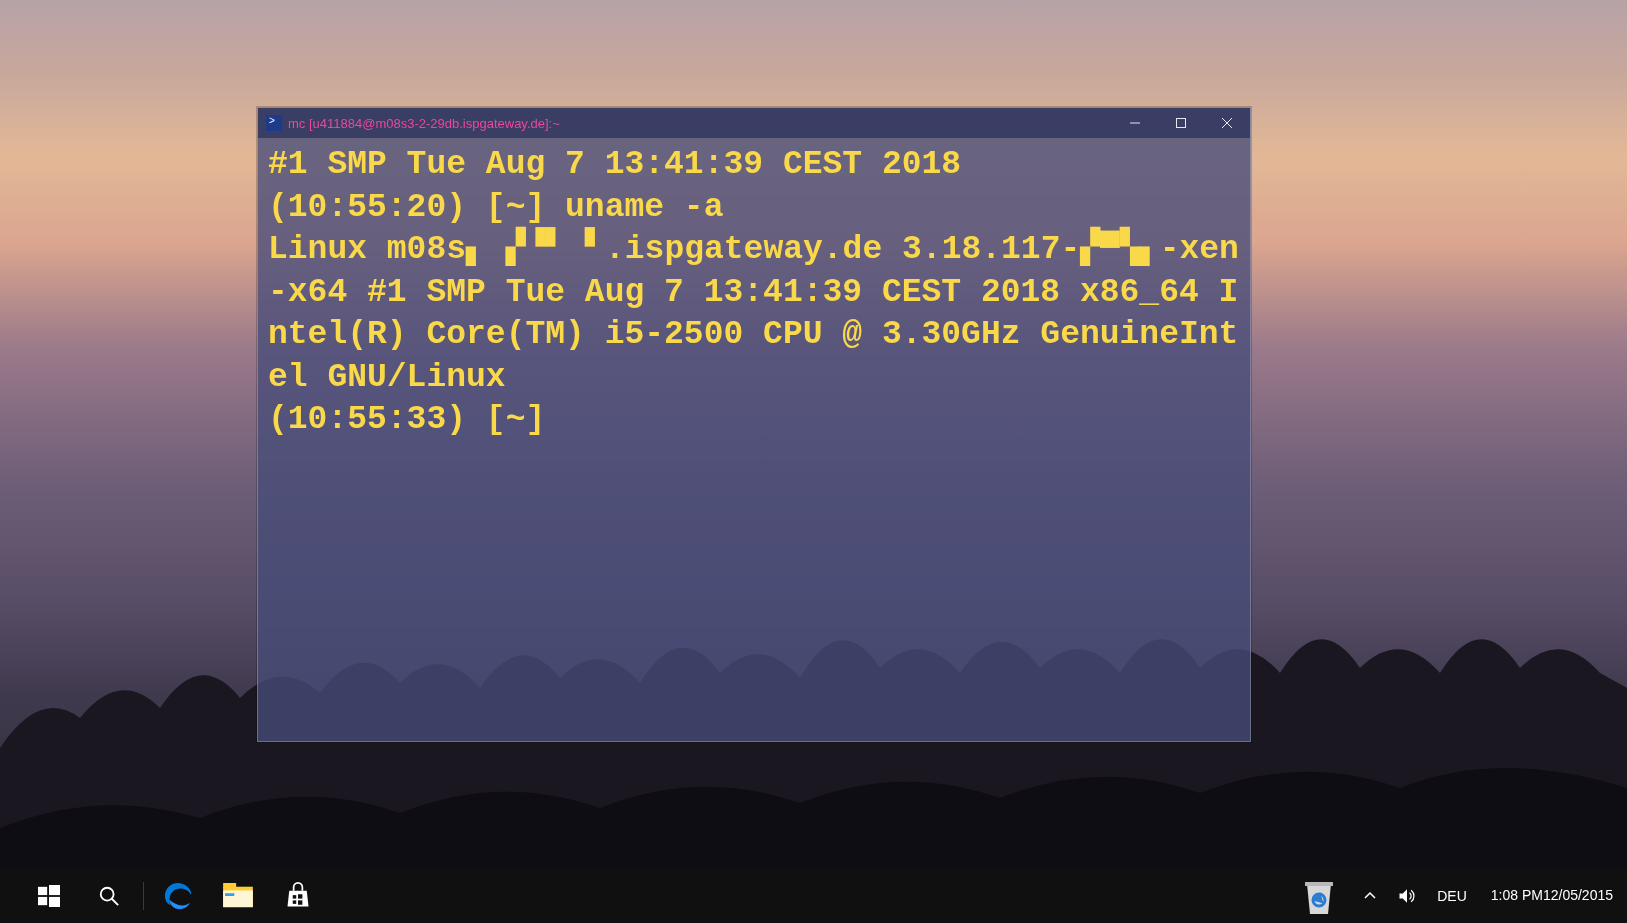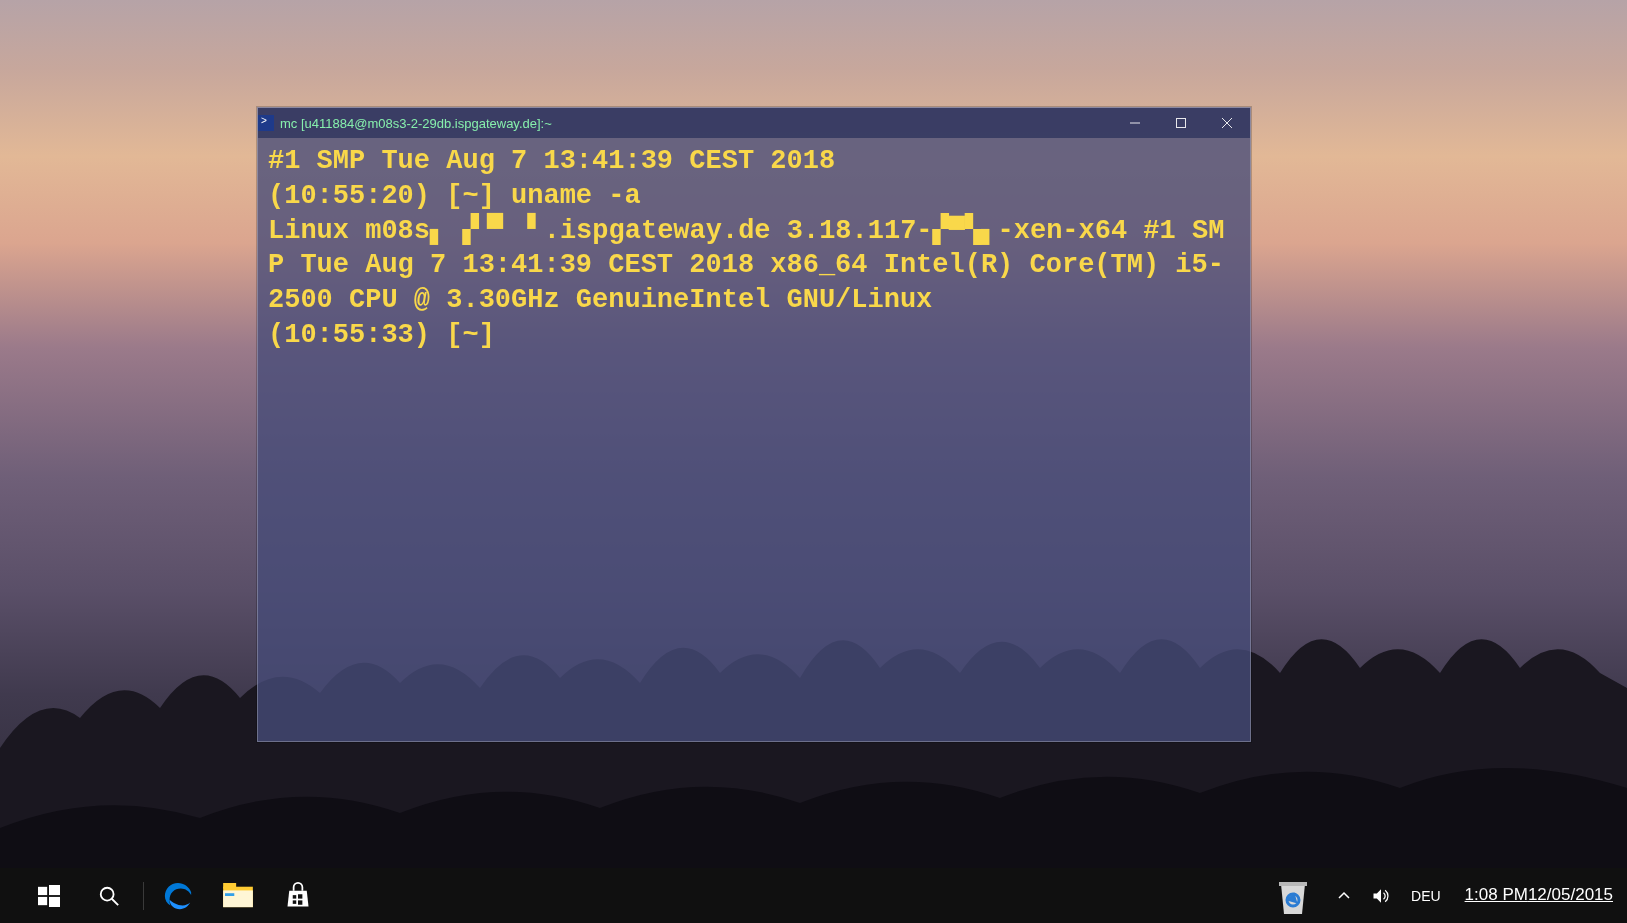--- a/index.html
+++ b/index.html
@@ -33,22 +33,23 @@
     left: 257px; top: 107px;
     width: 994px; height: 635px;
     background: rgba(70, 75, 120, 0.78);
     border: 1px solid rgba(255,255,255,0.25);
     box-shadow: 0 0 0 1px rgba(0,0,0,0.2);
   }
   .titlebar {
     height: 30px;
     background: rgba(50,55,95,0.85);
     display: flex; align-items: center;
-    color: #86efac;
+    color: #ec4899;
     font-size: 13px;
+    padding-left: 8px;
     position: relative;
   }
   .titlebar .app-icon {
     width: 16px; height: 16px; margin-right: 6px;
     background: #1e3a8a; display:inline-block; position:relative;
   }
   .titlebar .app-icon::after{
     content:">"; position:absolute; color:#fff; font-size:10px; left:3px; top:0;
   }
   .win-controls {
@@ -58,21 +59,21 @@
   .win-btn {
     width: 46px; height: 30px; display:flex; align-items:center; justify-content:center;
     color:#e8e8ec;
   }
   .win-btn svg { width:10px; height:10px; stroke:#e8e8ec; stroke-width:1; fill:none; }
 
   .term-body {
     position: absolute; left:0; right:0; top:30px; bottom:0;
     padding: 6px 10px;
     font-family: Consolas, "Courier New", monospace;
-    font-size: 27px;
+    font-size: 33px;
     line-height: 1.29;
     color: #f9d84a;
     font-weight: bold;
     white-space: pre-wrap;
     word-break: break-all;
   }
 
   .overlay-text {
     position: absolute;
     left: 50%; top: 54%;
@@ -100,21 +101,21 @@
   .separator {
     width:1px; height:28px; background:#3a3a3a; margin:0 4px;
   }
   .task-right {
     margin-left:auto; display:flex; align-items:center; height:100%;
   }
   .tray-item {
     height:55px; display:flex; align-items:center; justify-content:center;
     padding: 0 10px; color:#fff; font-size:14px;
   }
-  .clock { text-align:right; font-size:17px; line-height:1.3; padding: 0 14px; text-decoration: underline; }
+  .clock { text-align:right; font-size:14px; line-height:1.3; padding: 0 14px; }
 
   
   .task-icon svg, .tray-item svg { display:block; }
 
 </style>
 </head>
 <body>
 
 <div class="wallpaper"></div>
 

